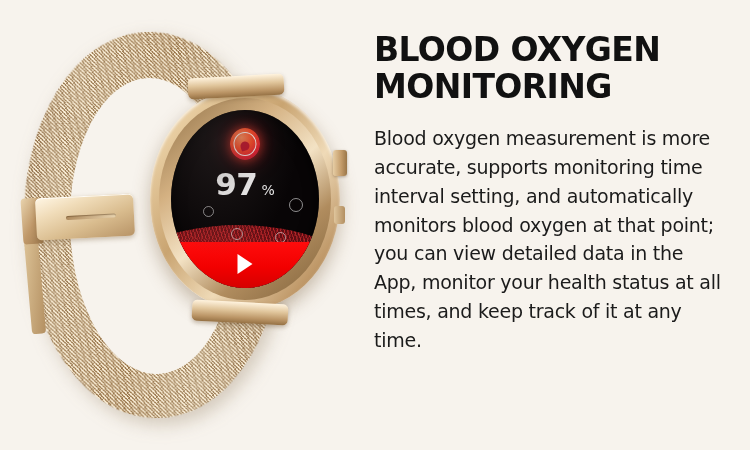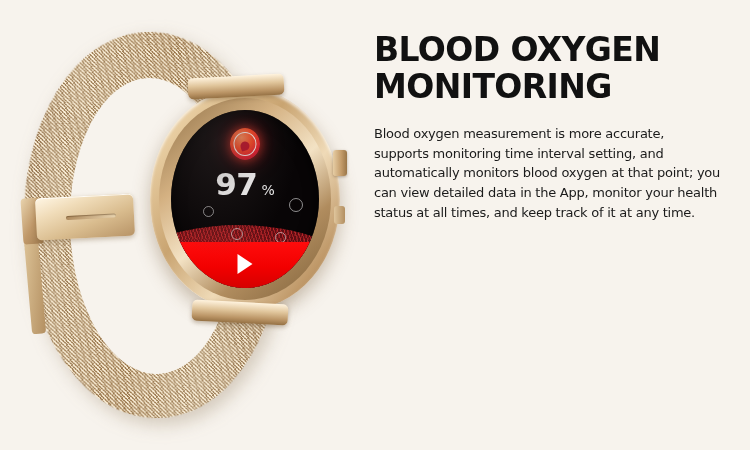--- a/index.html
+++ b/index.html
@@ -357,21 +357,21 @@
     font-size: 33px;
     line-height: 1.12;
     font-weight: 700;
     letter-spacing: -0.6px;
     color: #111111;
     text-transform: uppercase;
   }
   #description {
     margin: 18px 0 0 0;
     font-family: "DejaVu Sans", sans-serif;
-    font-size: 13px;
+    font-size: 19px;
     line-height: 1.52;
     font-weight: 400;
     color: #1b1b1b;
     letter-spacing: -0.25px;
   }
 </style>
 </head>
 <body>
 
 <div id="banner" style="background: rgb(247, 243, 237);">

